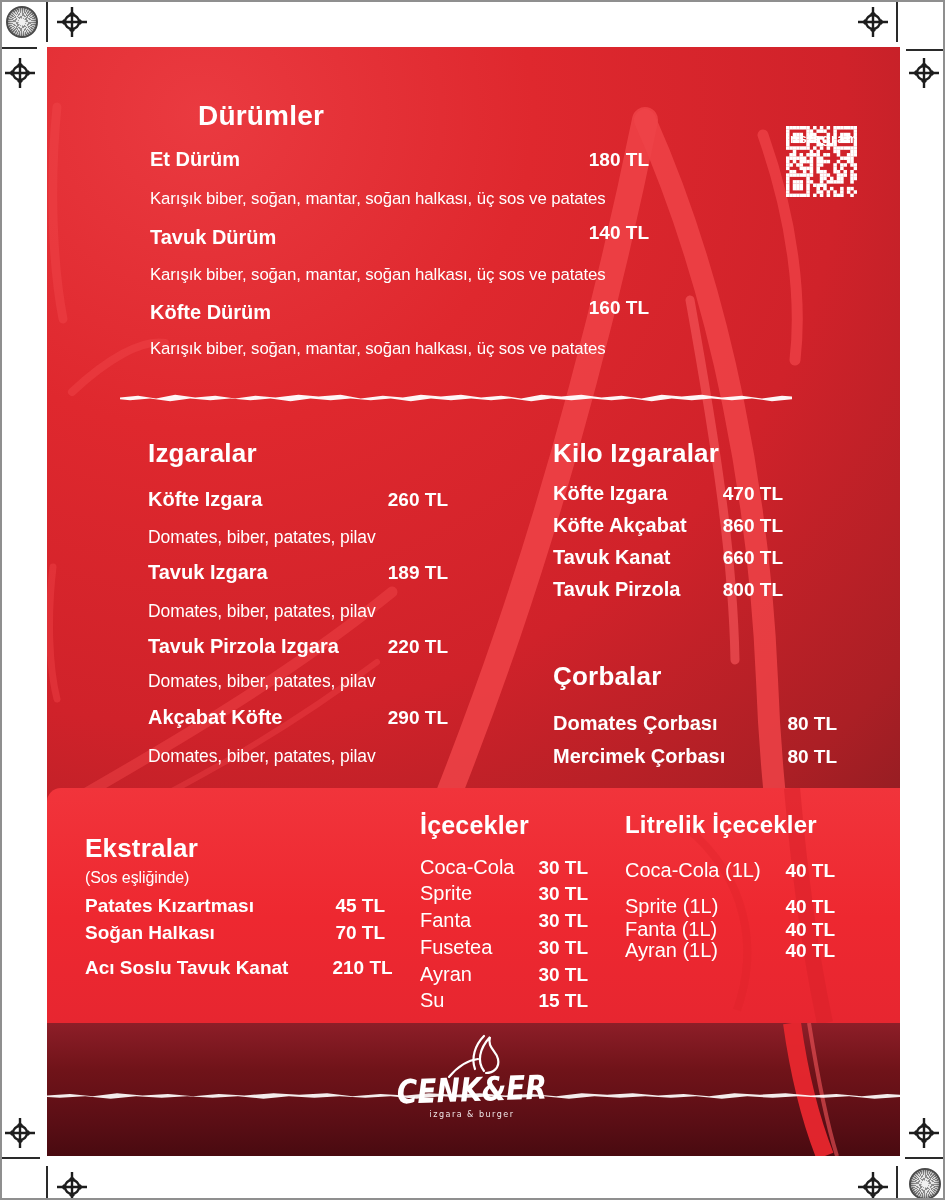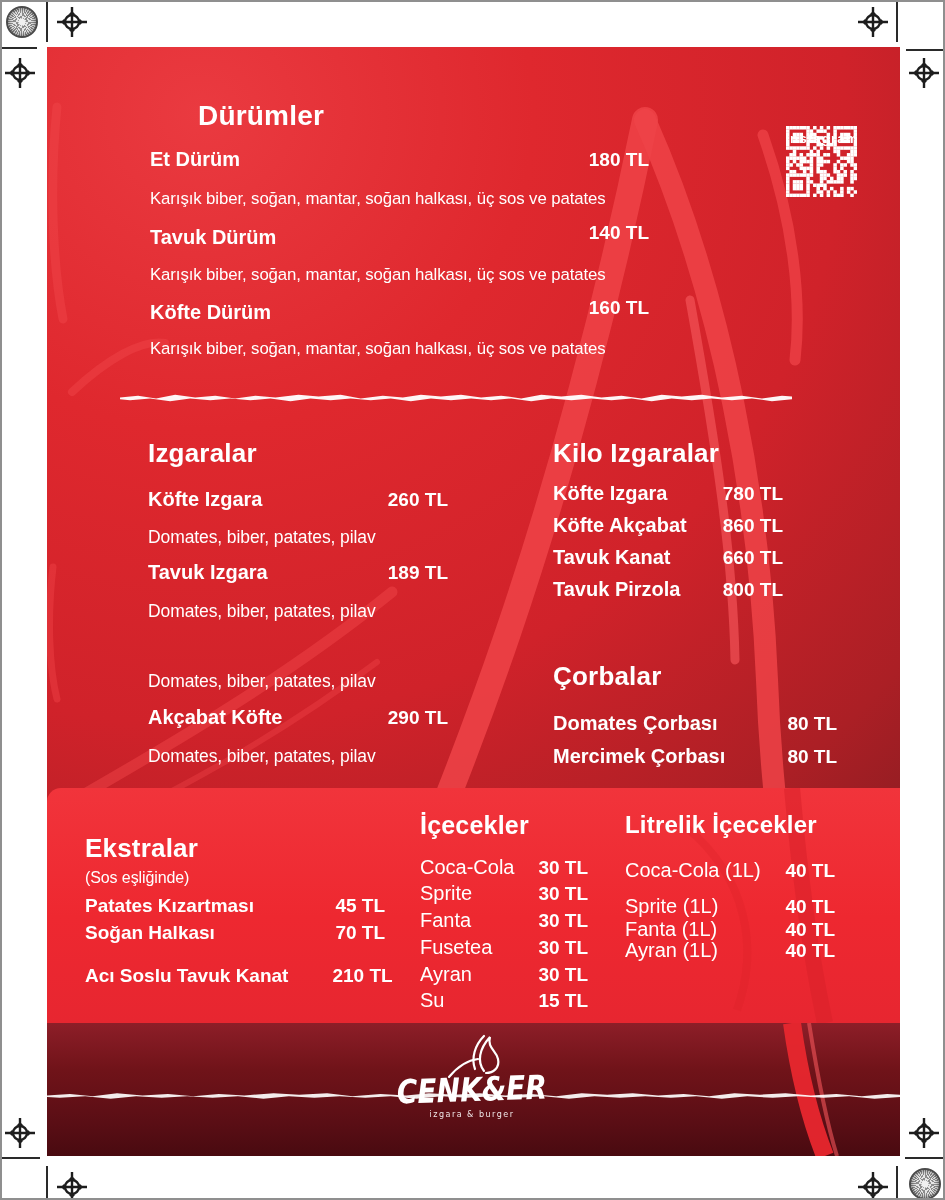--- a/index.html
+++ b/index.html
@@ -363,33 +363,37 @@
     <div class="row" style="top:50px;">
       <span class="iname">Köfte Izgara</span>
       <span class="iprice">260 TL</span>
     </div>
     <div class="desc" style="top:89px;font-size:17.5px;">Domates, biber, patates, pilav</div>
     <div class="row" style="top:123px;">
       <span class="iname">Tavuk Izgara</span>
       <span class="iprice">189 TL</span>
     </div>
     <div class="desc" style="top:163px;font-size:17.5px;">Domates, biber, patates, pilav</div>
+    <div class="row" style="top:197px;">
+      <span class="iname">Tavuk Pirzola Izgara</span>
+      <span class="iprice">220 TL</span>
+    </div>
     <div class="desc" style="top:233px;font-size:17.5px;">Domates, biber, patates, pilav</div>
     <div class="row" style="top:268px;">
       <span class="iname">Akçabat Köfte</span>
       <span class="iprice">290 TL</span>
     </div>
     <div class="desc" style="top:308px;font-size:17.5px;">Domates, biber, patates, pilav</div>
   </div>
 
   <div class="block" style="left:553px;top:438px;width:230px;height:180px;">
     <div class="sec-title" style="font-size:26px;">Kilo Izgaralar</div>
     <div class="row" style="top:44px;">
       <span class="iname">Köfte Izgara</span>
-      <span class="iprice">780 TL</span>
+      <span class="iprice">470 TL</span>
     </div>
     <div class="row" style="top:76px;">
       <span class="iname">Köfte Akçabat</span>
       <span class="iprice">860 TL</span>
     </div>
     <div class="row" style="top:108px;">
       <span class="iname">Tavuk Kanat</span>
       <span class="iprice">660 TL</span>
     </div>
     <div class="row" style="top:140px;">
@@ -414,21 +418,21 @@
     <div class="sec-title" style="font-size:26px;">Ekstralar</div>
     <div class="desc" style="top:36px;font-size:16px;">(Sos eşliğinde)</div>
     <div class="row" style="top:62px;">
       <span class="iname" style="font-size:19px;">Patates Kızartması</span>
       <span class="iprice">45 TL</span>
     </div>
     <div class="row" style="top:89px;">
       <span class="iname" style="font-size:19px;">Soğan Halkası</span>
       <span class="iprice">70 TL</span>
     </div>
-    <div class="row" style="top:132px;gap:44px;">
+    <div class="row" style="top:124px;gap:44px;">
       <span class="iname" style="font-size:19px;">Acı Soslu Tavuk Kanat</span>
       <span class="iprice">210 TL</span>
     </div>
   </div>
 
   <div class="block" style="left:420px;top:811px;width:168px;height:205px;">
     <div class="sec-title" style="font-size:25px;">İçecekler</div>
     <div class="row" style="top:45px;">
       <span class="iname reg">Coca-Cola</span>
       <span class="iprice">30 TL</span>

